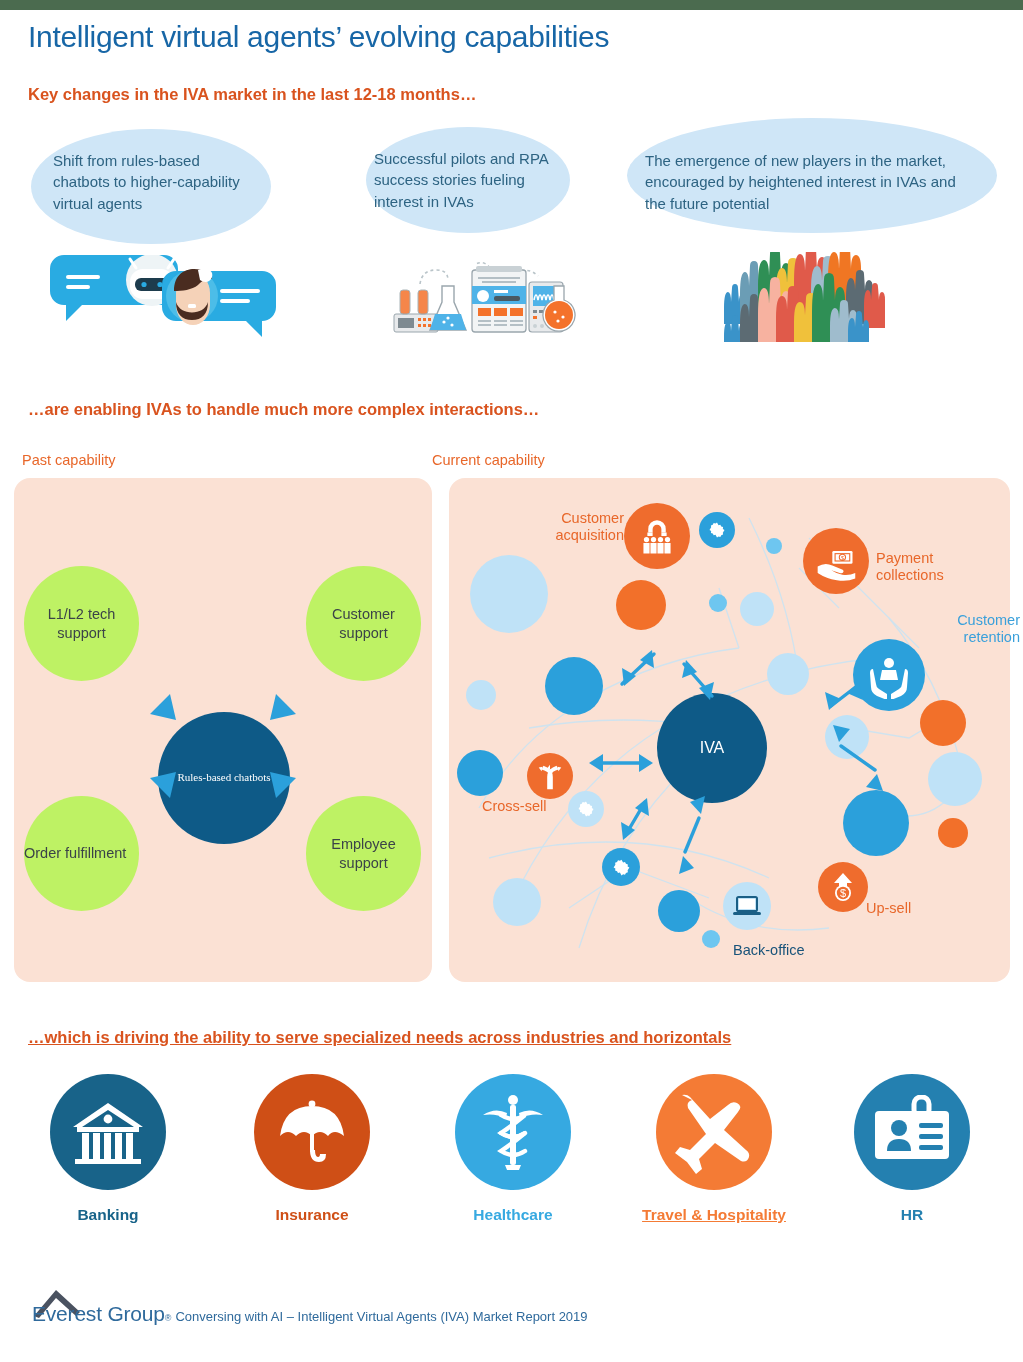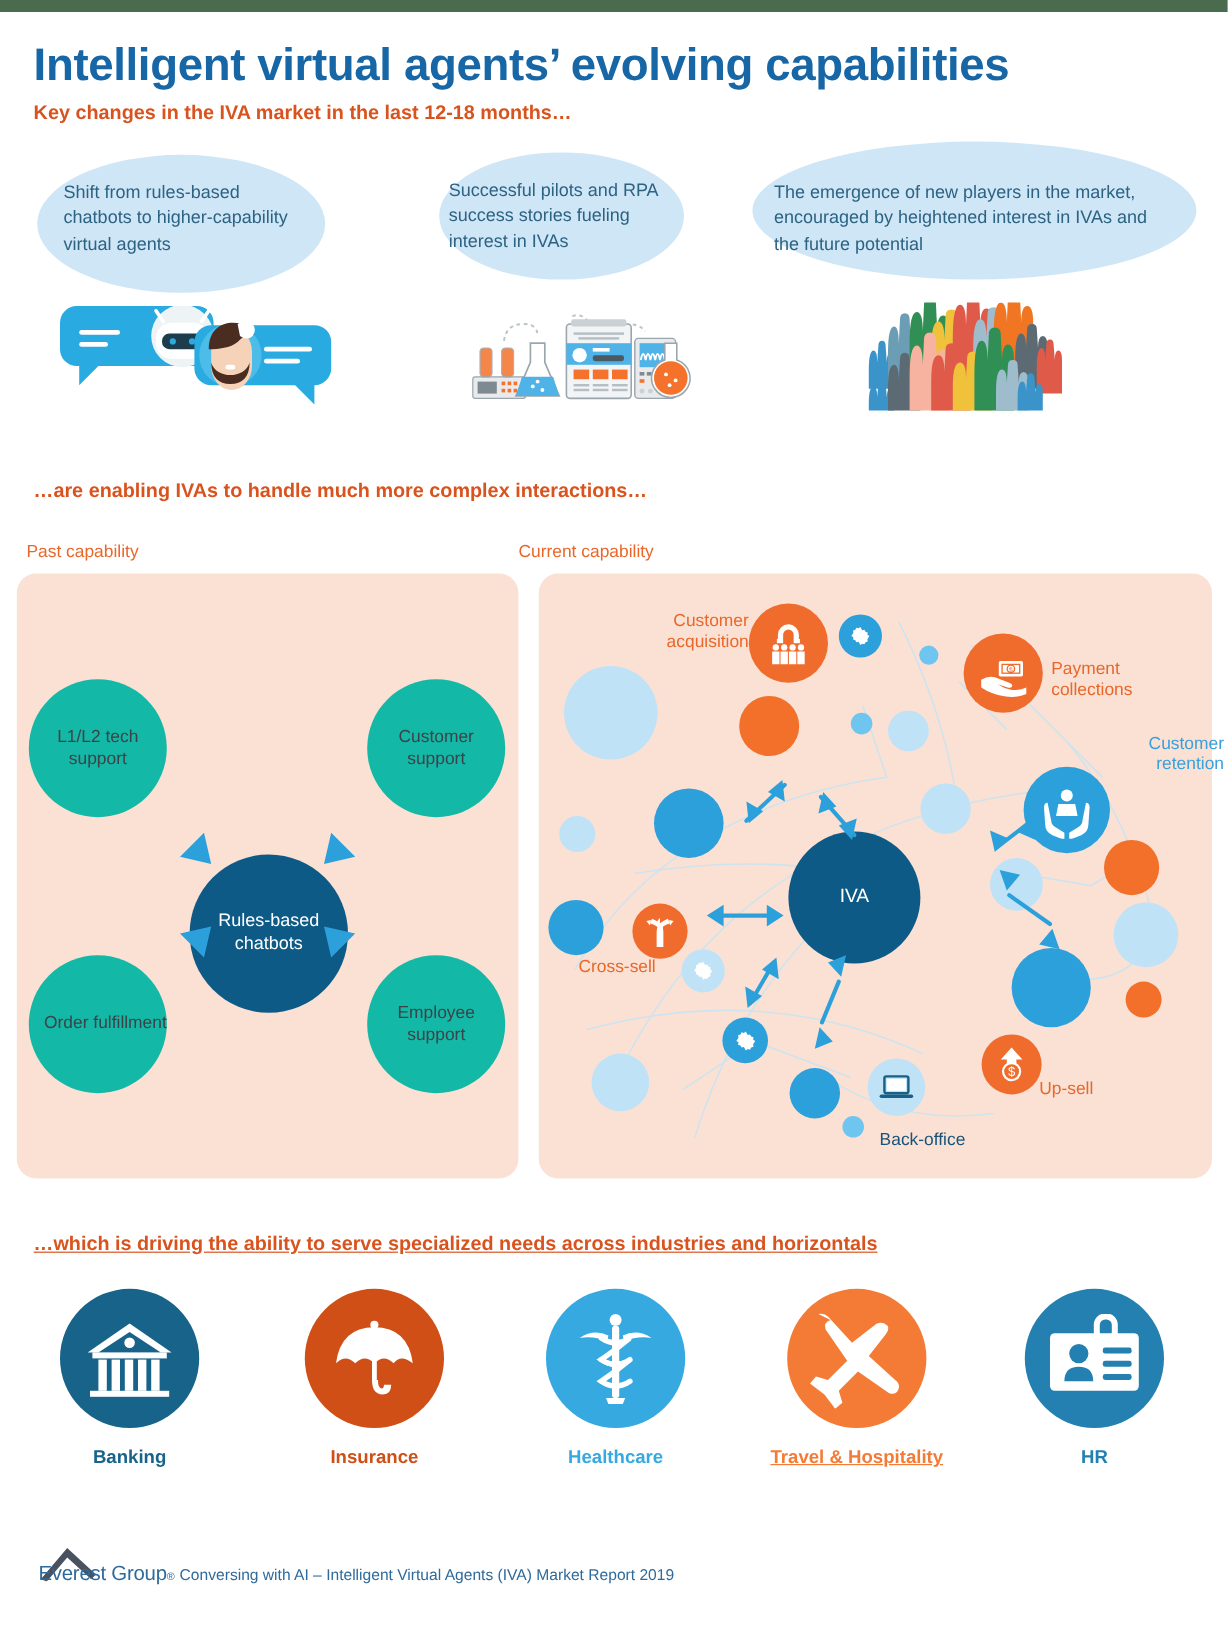--- a/index.html
+++ b/index.html
@@ -4,21 +4,21 @@
 <style>
   html,body{margin:0;padding:0;}
   body{
     width:1023px;height:1362px;position:relative;overflow:hidden;
     background:#ffffff;
     font-family:"Liberation Sans", sans-serif;
     color:#1f4e6b;
   }
   .topbar{position:absolute;left:0;top:0;width:1023px;height:10px;background:#4b6b4f;}
 
-  .title{position:absolute;left:28px;top:34px;font-size:38px;font-weight:bold;color:#1766a6;letter-spacing:-0.3px;white-space:nowrap;}
+  .title{position:absolute;left:28px;top:20px;font-size:30px;font-weight:normal;color:#1766a6;letter-spacing:-0.3px;white-space:nowrap;}
   .subhead{position:absolute;font-size:16.5px;font-weight:bold;color:#d9531e;white-space:nowrap;}
   #sub1{left:28px;top:85px;}
   #sub2{left:28px;top:400px;}
   #sub3{left:28px;top:1028px;text-decoration:underline;}
 
   .caphead{position:absolute;font-size:14.5px;font-weight:normal;color:#e8672a;}
   #caph1{left:22px;top:452px;}
   #caph2{left:432px;top:452px;}
 
   
@@ -26,41 +26,41 @@
   .bubble-text{position:absolute;font-size:15px;line-height:1.43;color:#2d6382;}
 
   
   .chatgroup{position:absolute;}
 
   
   .panel{position:absolute;background:#fbe1d4;border-radius:16px;}
   #panel-past{left:14px;top:478px;width:418px;height:504px;}
   #panel-cur{left:449px;top:478px;width:561px;height:504px;}
 
-  .cap-circle{position:absolute;background:#14b8a6;border-radius:50%;display:flex;align-items:center;justify-content:flex-end;text-align:center;font-size:14.5px;line-height:1.25;color:#3b4348;}
+  .cap-circle{position:absolute;background:#bef264;border-radius:50%;display:flex;align-items:center;justify-content:flex-start;text-align:center;font-size:14.5px;line-height:1.25;color:#3b4348;}
   .center-circle{position:absolute;background:#0e5a87;border-radius:50%;display:flex;align-items:center;justify-content:center;text-align:center;color:#ffffff;}
 
   .arrow{position:absolute;}
 
   
   .dot{position:absolute;border-radius:50%;}
   .icon-node{position:absolute;border-radius:50%;display:flex;align-items:center;justify-content:center;}
   .node-label{position:absolute;font-size:14.5px;line-height:1.2;font-weight:normal;}
   .lbl-orange{color:#e8672a;}
   .lbl-blue{color:#3aa0db;}
   .lbl-dark{color:#18537a;}
 
   
   .ind{position:absolute;width:160px;text-align:center;}
   .ind-circle{width:116px;height:116px;border-radius:50%;margin:0 auto;position:relative;display:flex;align-items:center;justify-content:center;}
   .ind-label{margin-top:16px;font-size:15.5px;font-weight:bold;}
 
   
   .footer{position:absolute;left:32px;top:1302px;display:flex;align-items:baseline;}
-  .eg-logo{font-size:17px;color:#2f6a9c;font-weight:normal;letter-spacing:-0.2px;position:relative;}
+  .eg-logo{font-size:21px;color:#2f6a9c;font-weight:normal;letter-spacing:-0.2px;position:relative;}
   .eg-reg{font-size:9px;vertical-align:super;color:#2f6a9c;}
   .footer-text{font-size:13px;color:#2f6a9c;margin-left:4px;}
   .chevron{position:absolute;left:32px;top:1288px;}
 </style>
 </head>
 <body>
 
 <div class="topbar"></div>
 
 <div class="title">Intelligent virtual agents’ evolving capabilities</div>
@@ -204,21 +204,21 @@
 </div>
 <div class="cap-circle" style="left:306px;top:566px;width:115px;height:115px;">
   <span>Customer support</span>
 </div>
 <div class="cap-circle" style="left:24px;top:796px;width:115px;height:115px;">
   <span>Order fulfillment</span>
 </div>
 <div class="cap-circle" style="left:306px;top:796px;width:115px;height:115px;">
   <span>Employee support</span>
 </div>
-<div class="center-circle" style="left:158px;top:712px;width:132px;height:132px;font-size:15px;line-height:1.25;">
+<div class="center-circle" style="left:158px;top:712px;width:132px;height:132px;font-size:11px;line-height:1.25;font-family:Liberation Serif, serif;">
   <span style="display:block;width:110px;">Rules-based chatbots</span>
 </div>
 <svg class="arrow" style="left:14px;top:478px;" width="418" height="504" viewBox="0 0 418 504">
   <g fill="#2ba0db">
     <path d="M112 192 l34 34 l10 -10 l6 26 l-26 -6 l10 -10 l-34 -34 z"></path>
     <path d="M306 192 l-34 34 l-10 -10 l-6 26 l26 -6 l-10 -10 l34 -34 z"></path>
     <path d="M112 344 l34 -34 l10 10 l6 -26 l-26 6 l10 10 l-34 34 z"></path>
     <path d="M306 344 l-34 -34 l-10 10 l-6 -26 l26 6 l-10 10 l34 34 z"></path>
   </g>
 </svg>

